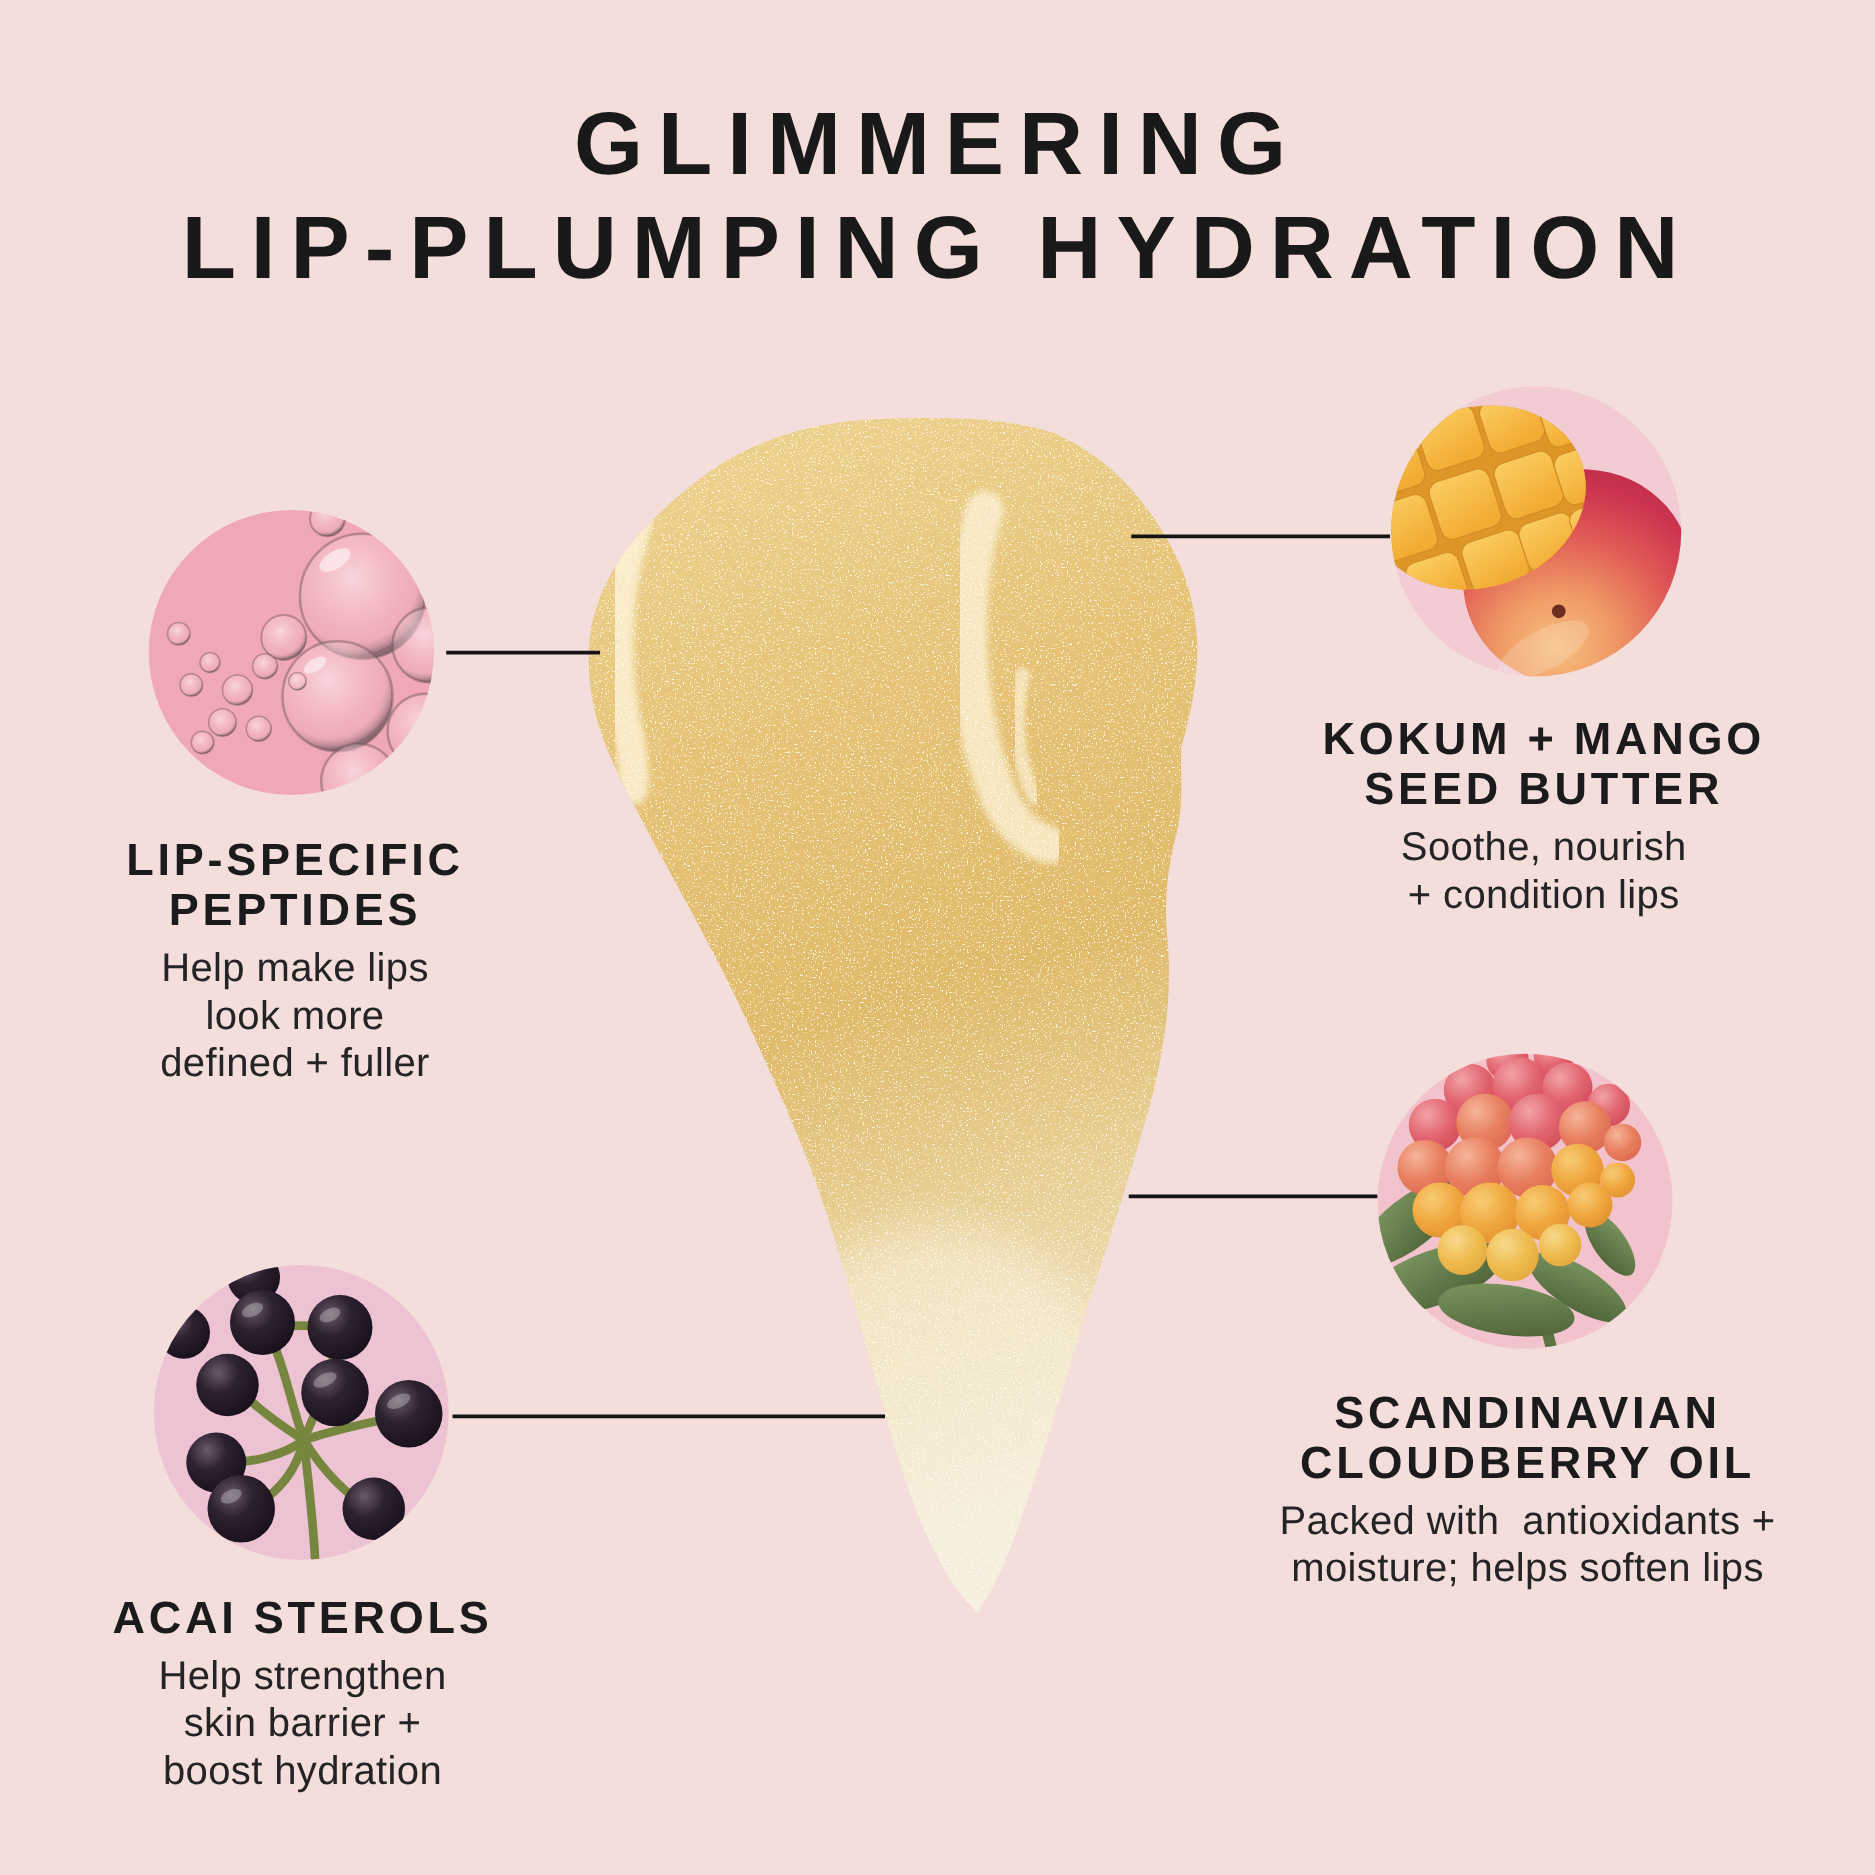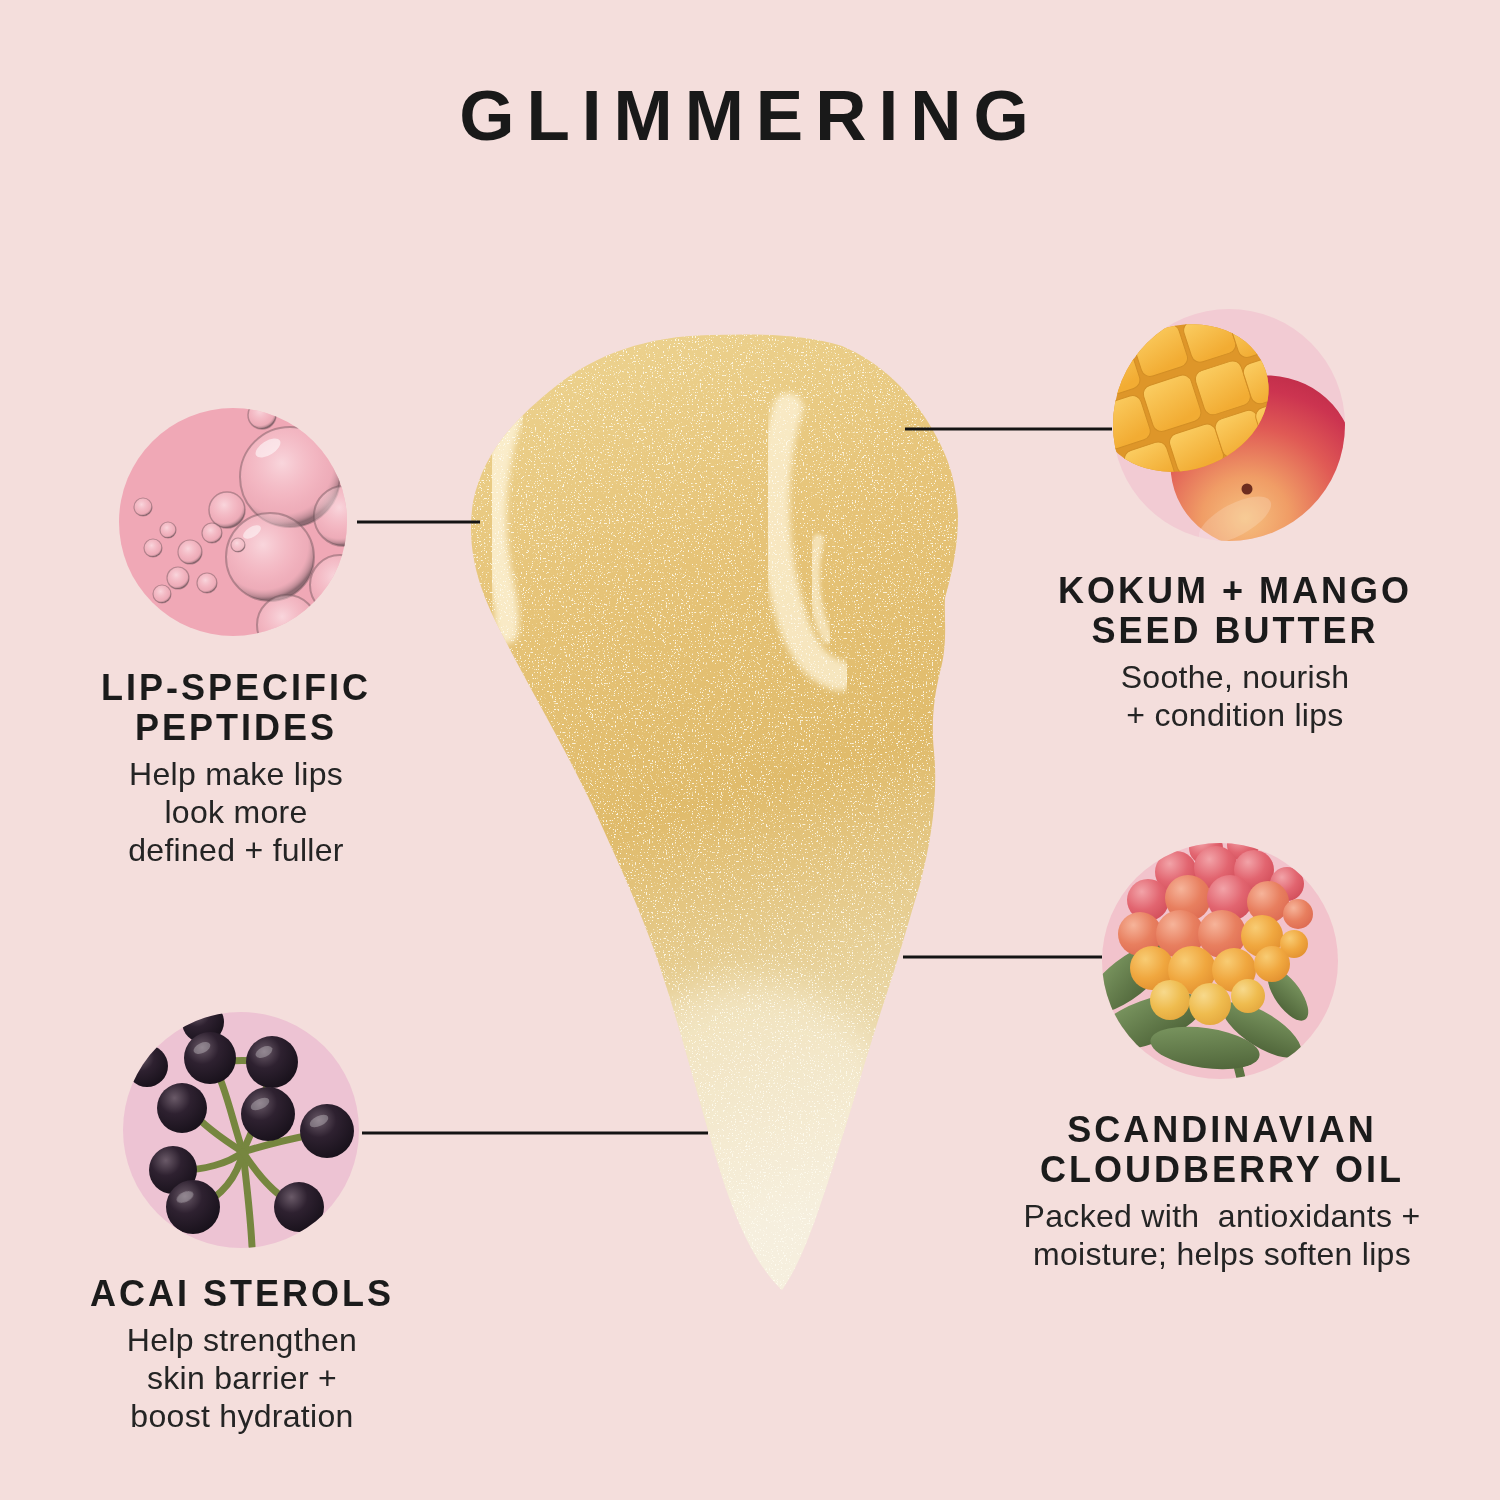--- a/index.html
+++ b/index.html
@@ -289,20 +289,21 @@
           <ellipse cx="260" cy="1104" rx="10" ry="5" transform="rotate(-25 260 1104)"></ellipse>
           <ellipse cx="319" cy="1121" rx="10" ry="5" transform="rotate(-25 319 1121)"></ellipse>
           <ellipse cx="185" cy="1197" rx="9" ry="5" transform="rotate(-25 185 1197)"></ellipse>
         </g>
       </g>
     </g>
   </svg>
 
   <h1 class="title">
     <span>GLIMMERING</span>
+    <span>LIP-PLUMPING HYDRATION</span>
   </h1>
 
   <div class="callout co-peptides">
     <h3>
       <span>LIP-SPECIFIC</span>
       <span>PEPTIDES</span>
     </h3>
     <p>
       <span>Help make lips</span>
       <span>look more</span>

